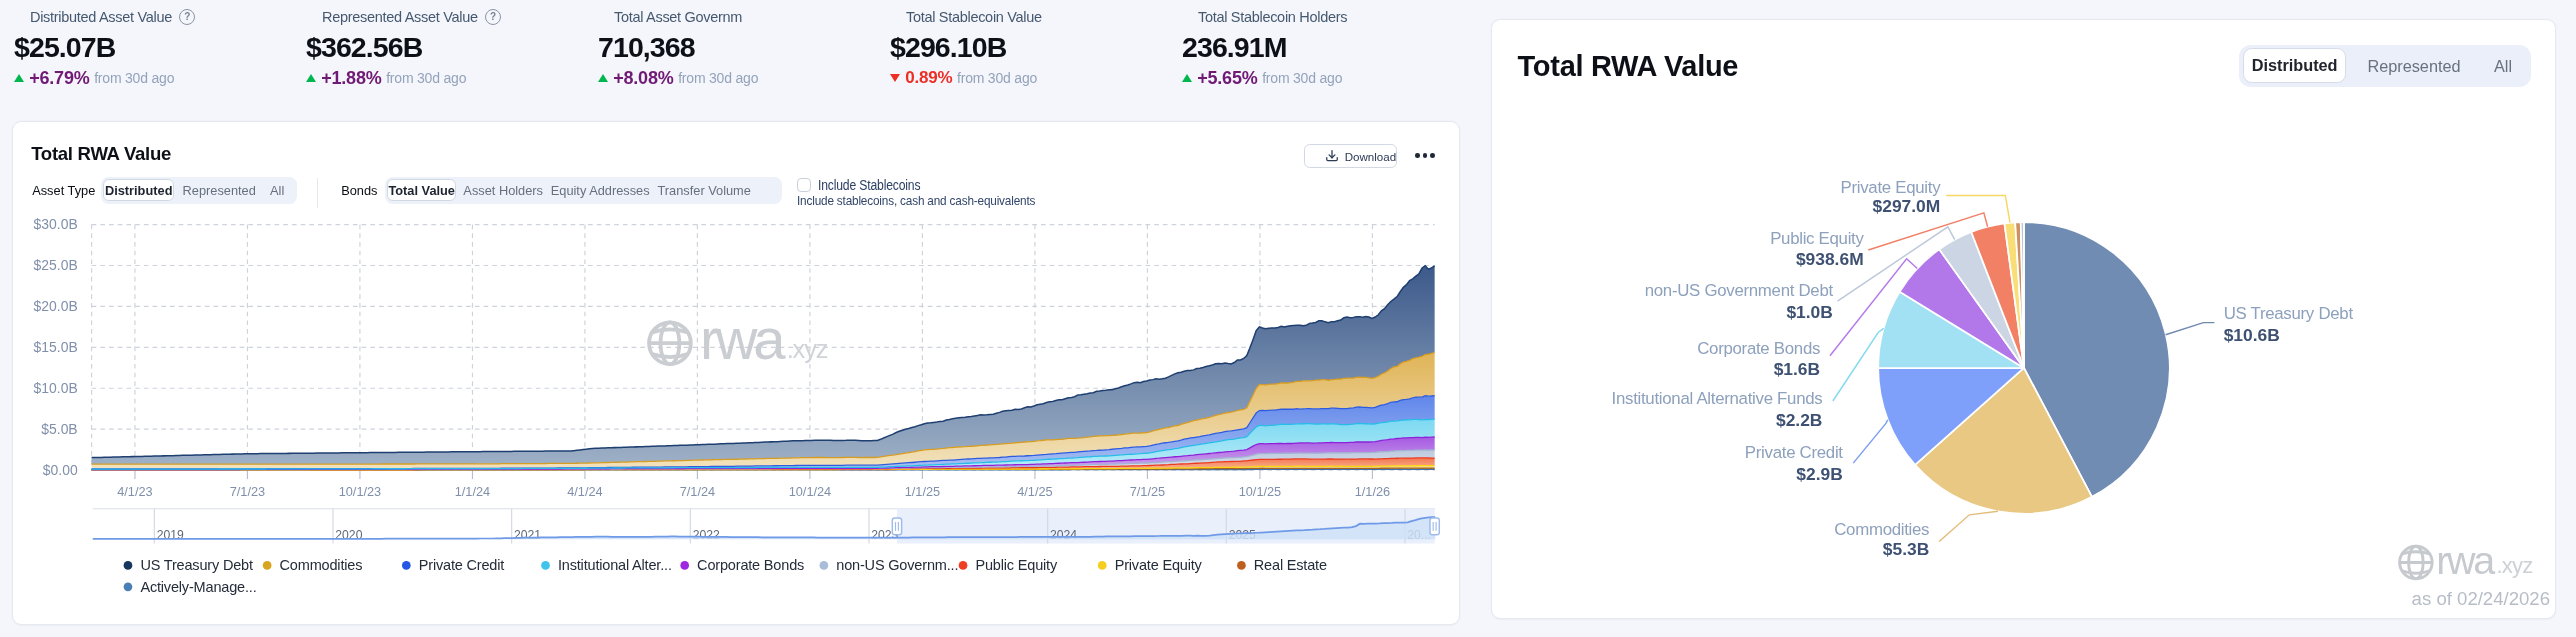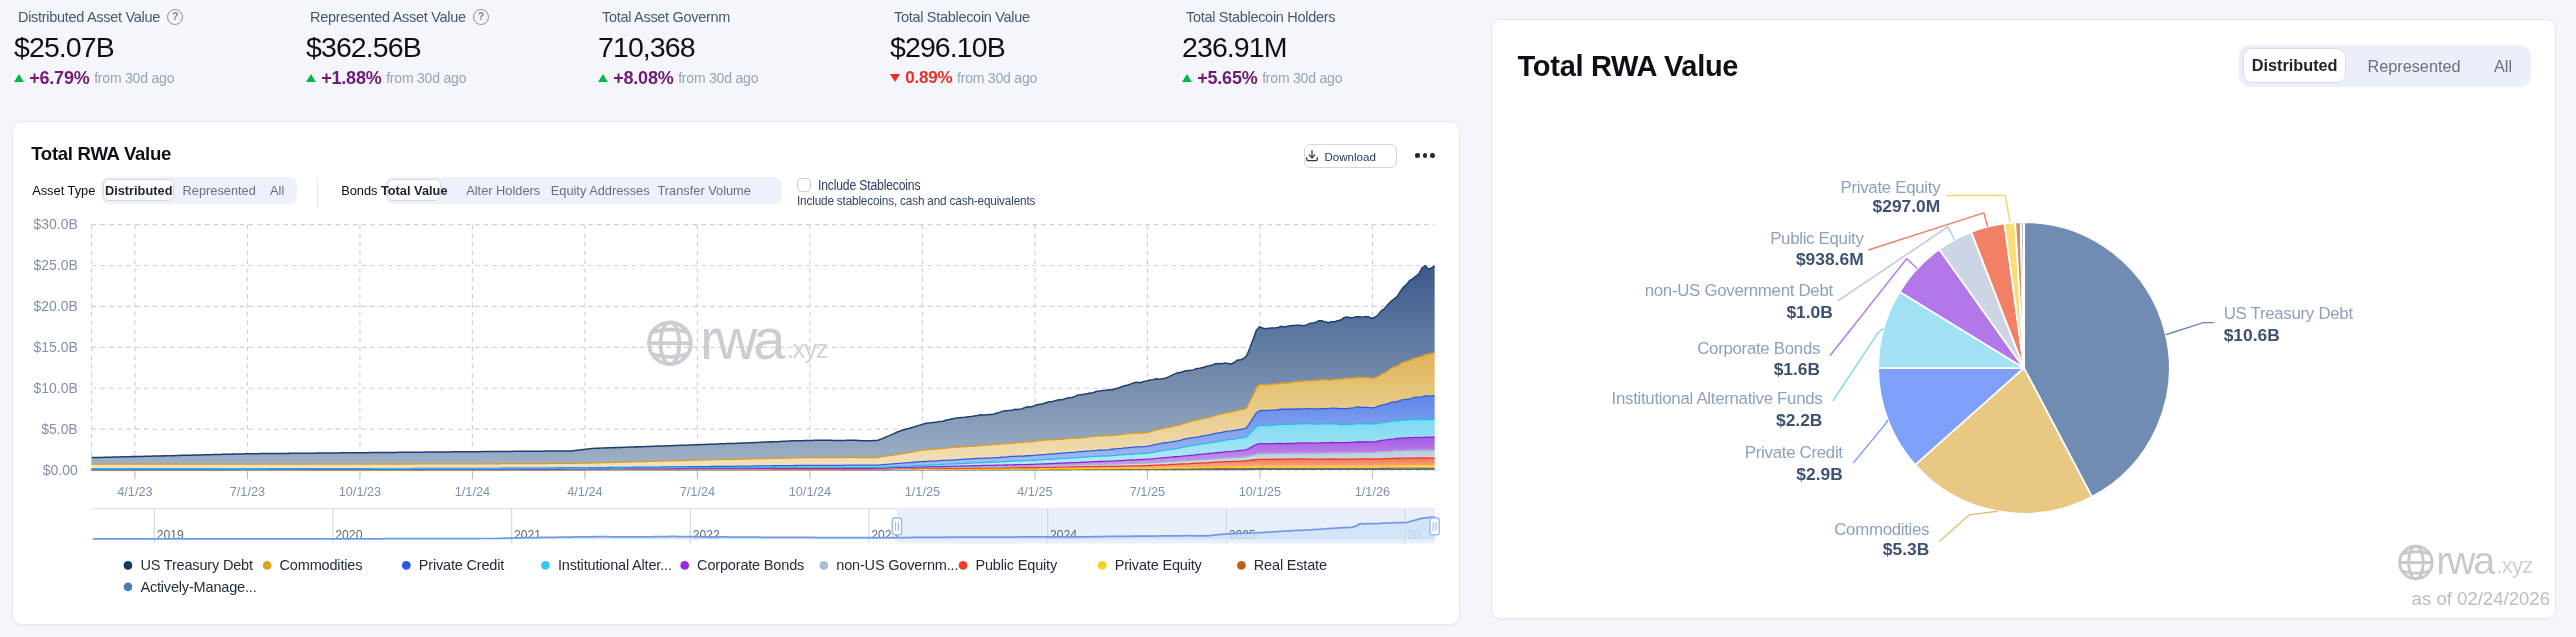--- a/index.html
+++ b/index.html
@@ -1,31 +1,31 @@
 <!DOCTYPE html>
 <html style="font-size:9.3px"><head><meta charset="utf-8"><style>
 *{margin:0;padding:0;box-sizing:border-box}
 html,body{width:2576px;height:638px;background:#f4f6fb;font-family:"Liberation Sans",sans-serif;overflow:hidden}
 .card{position:absolute;background:#fff;border:1.2px solid #e4e8f1;border-radius:9.3px;box-shadow:0 0.6px 1.7px rgba(20,30,60,.04)}
 .stat{position:absolute;top:0;width:285px;height:93px}
-.slabel{position:absolute;left:4px;top:8.7px;font-size:14.5px;color:#45586f;font-weight:500;display:flex;align-items:center;gap:7px;letter-spacing:-0.3px}
+.slabel{position:absolute;left:16px;top:8.7px;font-size:14.5px;color:#45586f;font-weight:500;display:flex;align-items:center;gap:7px;letter-spacing:-0.3px}
 .qi{display:inline-flex;align-items:center;justify-content:center;width:16.3px;height:16.3px;border:1.5px solid #8a95a6;border-radius:50%;font-size:10px;color:#76828f;font-weight:700}
-.sval{position:absolute;left:0;top:33px;font-size:28.5px;font-weight:400;color:#0d1117;letter-spacing:-0.9px;line-height:28.5px}
+.sval{position:absolute;left:0;top:33px;font-size:28.5px;font-weight:700;color:#0d1117;letter-spacing:-0.9px;line-height:28.5px}
 .schg{position:absolute;left:0;top:70px;height:16.3px;display:flex;align-items:center;font-size:14px;letter-spacing:-0.2px}
 .tri-up{width:0;height:0;border-left:5.2px solid transparent;border-right:5.2px solid transparent;border-bottom:8.7px solid #00b64e;margin-right:5.2px}
 .tri-dn{width:0;height:0;border-left:5.2px solid transparent;border-right:5.2px solid transparent;border-top:8.7px solid #ee2d24;margin-right:5.2px}
 .pct-g{color:#701a75;font-weight:700;font-size:18px}
 .pct-r{color:#ee2d24;font-weight:700;font-size:17px}
 .sfrom{color:#94a3ba;margin-left:4.6px}
 .ltitle{position:absolute;left:18px;top:21px;font-size:18.6px;font-weight:700;color:#0d1117;letter-spacing:-0.3px}
 .blab{position:absolute;top:55px;height:27px;line-height:27px;font-size:12.8px;font-weight:400;color:#0a0d12}
 .pill{position:absolute;top:55px;height:27px;background:#edf1f9;border-radius:7.5px}
 .wseg{position:absolute;top:57px;height:22px;background:#fff;border:1.2px solid #d2d8e3;border-radius:5.8px;font-size:12.8px;color:#1d2430;font-weight:600;display:flex;align-items:center;justify-content:center;white-space:nowrap}
 .gseg{position:absolute;top:55px;height:27px;line-height:27px;font-size:12.8px;color:#68707f;transform:translateX(-50%);white-space:nowrap}
-.dlbtn{position:absolute;left:1291px;top:22px;width:93px;height:24px;border:1.2px solid #d3d8e2;border-radius:5.8px;background:#fff;display:flex;align-items:center;justify-content:flex-start;gap:5.2px;font-size:11.6px;color:#2b3a55;font-weight:500}
+.dlbtn{position:absolute;left:1291px;top:22px;width:93px;height:24px;border:1.2px solid #d3d8e2;border-radius:5.8px;background:#fff;display:flex;align-items:center;justify-content:flex-end;gap:5.2px;font-size:11.6px;color:#2b3a55;font-weight:500}
 .dots{position:absolute;left:1402px;top:31px;display:flex;gap:2.9px}
 .dots i{width:4.6px;height:4.6px;border-radius:50%;background:#1f2937}
 .cbox{position:absolute;left:784px;top:56px;width:14px;height:14px;border:1.5px solid #c8cfda;border-radius:4.1px;background:#fff}
 .cblab{position:absolute;left:805px;top:56px;line-height:14px;font-size:14px;color:#2b3e63;font-weight:500;letter-spacing:-0.2px;transform:scaleX(0.87);transform-origin:0 0}
 .cbsub{position:absolute;left:784px;top:72px;line-height:14px;font-size:13.4px;color:#32466b;letter-spacing:-0.2px;transform:scaleX(0.88);transform-origin:0 0}
 .rtitle{position:absolute;left:25.6px;top:30px;font-size:29px;font-weight:700;color:#0d1117;letter-spacing:-0.3px}
 .rtabs{position:absolute;left:747px;top:25px;width:292px;height:42px;background:#ebeffa;border-radius:11.6px}
 .rsegon{position:absolute;left:4.1px;top:3.5px;width:103px;height:35px;background:#fff;border:1.2px solid #d6dbe6;border-radius:8.7px;font-size:16.3px;color:#20242c;font-weight:600;display:flex;align-items:center;justify-content:center}
 .rseg{position:absolute;top:0;height:42px;line-height:42px;font-size:16.3px;color:#6a7280;transform:translateX(-50%)}
 </style></head><body>
@@ -247,22 +247,22 @@
 </svg></div>
 <div class="ltitle">Total RWA Value</div>
 <span class="blab" style="left:19px">Asset Type</span>
 <div class="pill" style="left:88px;width:196px"></div>
 <div class="wseg" style="left:90px;width:71px">Distributed</div>
 <span class="gseg" style="left:206px">Represented</span>
 <span class="gseg" style="left:264px">All</span>
 <div style="position:absolute;left:304px;top:56px;width:1.2px;height:30px;background:#e4e8f0"></div>
 <span class="blab" style="left:328px">Bonds</span>
 <div class="pill" style="left:372px;width:397px"></div>
-<div class="wseg" style="left:374px;width:54px">Total Value</div>
-<span class="gseg" style="left:490px">Alter Holders</span>
+<div class="wseg" style="left:374px;width:69px">Total Value</div>
+<span class="gseg" style="left:490px">Asset Holders</span>
 <span class="gseg" style="left:587px">Equity Addresses</span>
 <span class="gseg" style="left:691px">Transfer Volume</span>
 <div class="cbox"></div>
 <div class="cblab">Include Stablecoins</div>
 <div class="cbsub">Include stablecoins, cash and cash-equivalents</div>
 <div class="dlbtn"><svg width="14" height="14" viewBox="0 0 24 24" fill="none" stroke="#2b3a55" stroke-width="2.2" stroke-linecap="round" stroke-linejoin="round">
         <path d="M21 15v3a2 2 0 0 1-2 2H5a2 2 0 0 1-2-2v-3"></path>
         <polyline points="7 10 12 15 17 10"></polyline>
         <line x1="12" y1="15" x2="12" y2="3"></line>
       </svg>Download</div>

